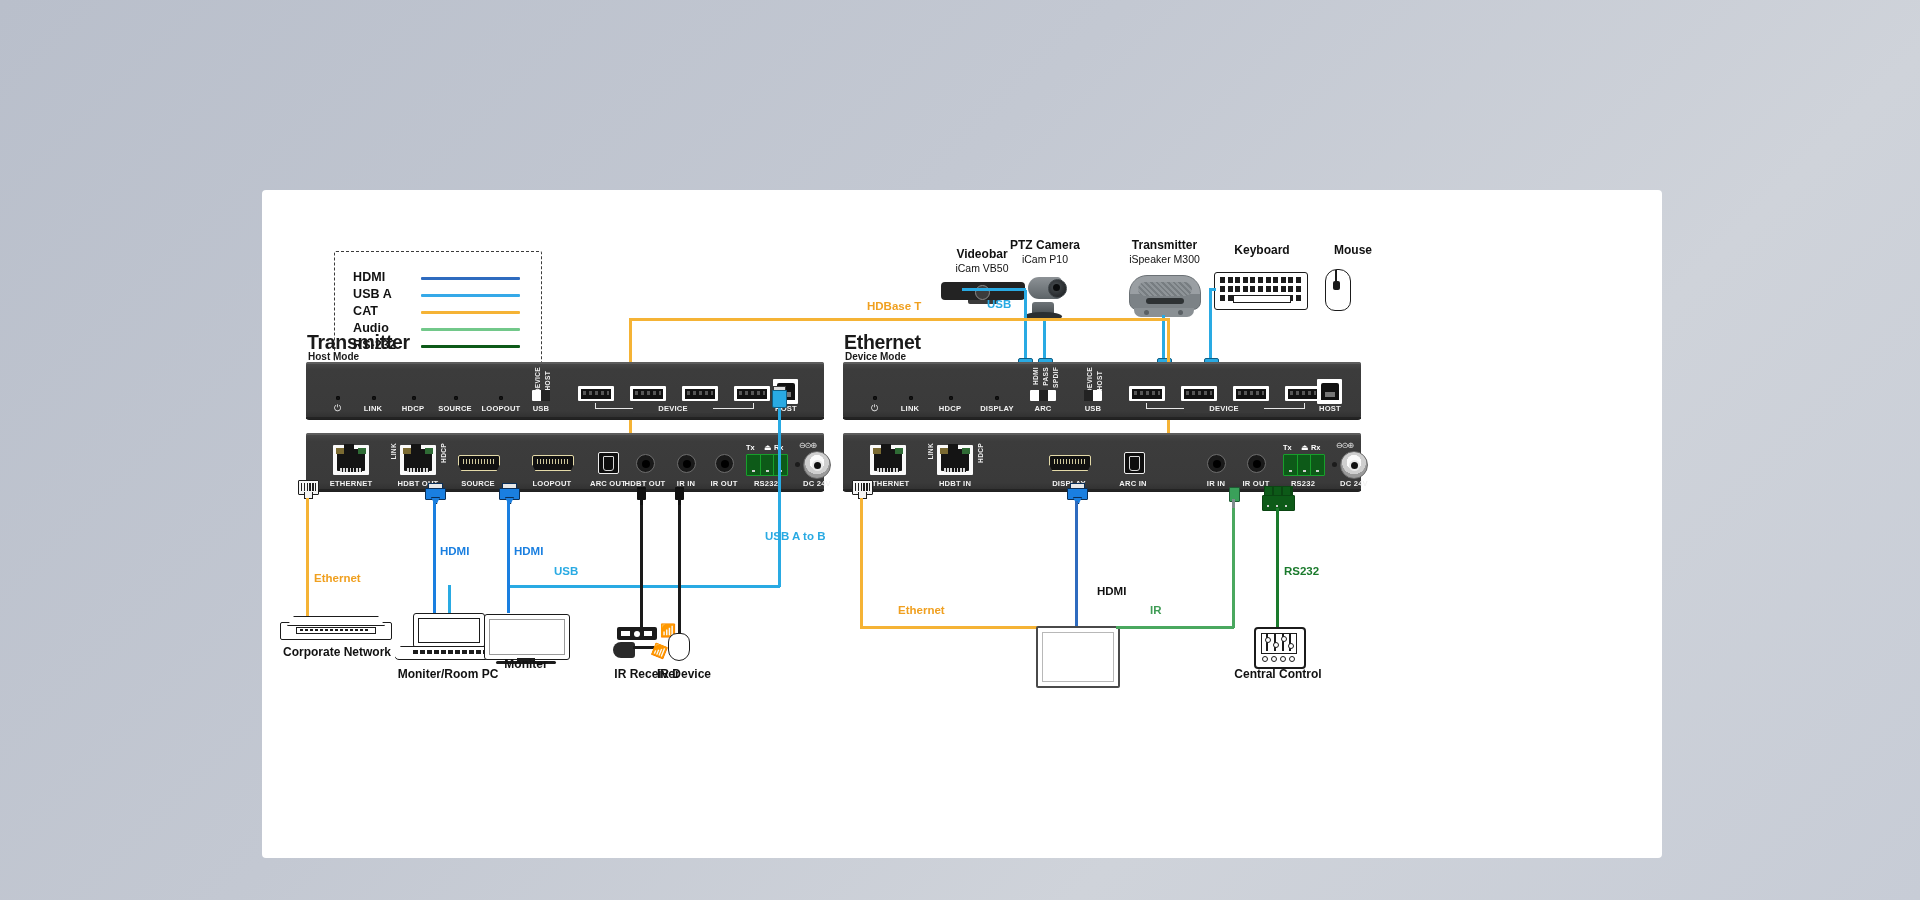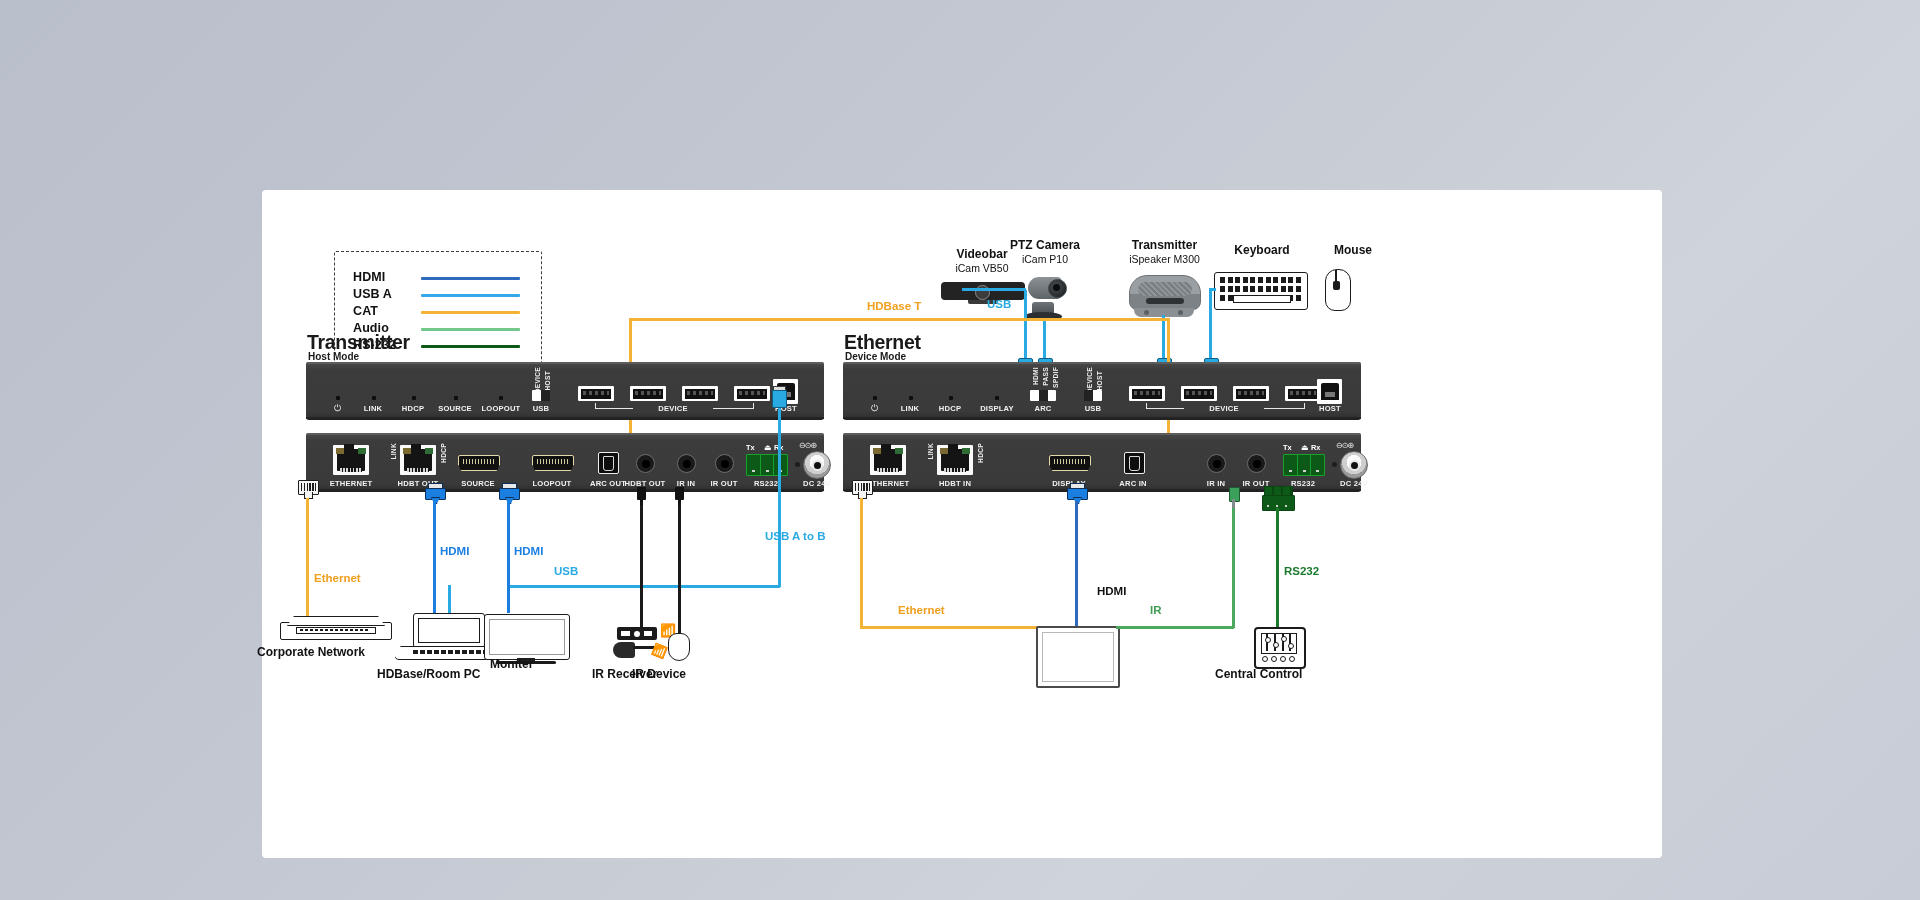--- a/index.html
+++ b/index.html
@@ -113,21 +113,21 @@
   .plug-phx{position:absolute;width:31px;height:24px;}
   .plug-phx .top{position:absolute;left:2px;top:0;width:27px;height:10px;
     background:repeating-linear-gradient(90deg,#0d5a18 0 7px,#0a4512 7px 9px);border:1.2px solid #0a4512;}
   .plug-phx .bot{position:absolute;left:0;top:9px;width:31px;height:14px;background:#0d5a18;border:1.2px solid #0a4512;border-radius:1px;}
   .plug-phx .bot:after{content:"";position:absolute;left:4px;bottom:3px;right:4px;height:2px;
     background:repeating-linear-gradient(90deg,#cfcfcf 0 2px,transparent 2px 9px);}
 
   
   .dev-name{position:absolute;font-size:12px;font-weight:bold;color:#111;text-align:center;white-space:nowrap;}
   .dev-sub{position:absolute;font-size:10.5px;color:#111;text-align:center;white-space:nowrap;}
-  .bot-name{position:absolute;font-size:12px;font-weight:bold;color:#111;white-space:nowrap;}
+  .bot-name{position:absolute;font-size:12px;font-weight:bold;color:#111;text-align:center;white-space:nowrap;}
 </style>
 </head>
 <body>
 
 <div class="card">
 <div class="stage">
 
   <div class="abs" id="legend">
     <div class="lg-row" style="top:18px;">
       <span class="lg-label">HDMI</span>
@@ -493,21 +493,21 @@
 
   <div class="abs" style="left:140px;top:423px;width:92px;height:34px;">
     <div class="abs" style="left:10px;top:0;width:72px;height:45px;"></div>
     <div class="abs" style="left:11px;top:0;width:70px;height:33px;background:#fff;border:1.8px solid #1b1b1b;border-radius:3px;"></div>
     <div class="abs" style="left:16px;top:5px;width:60px;height:23px;background:#fff;border:1.3px solid #1b1b1b;"></div>
   </div>
   <div class="abs" style="left:132px;top:456px;width:108px;height:12px;background:#fff;border:1.8px solid #1b1b1b;border-radius:0 0 5px 5px;
     clip-path:polygon(6% 0,94% 0,100% 100%,0 100%);">
     <div class="abs" style="left:18px;top:3px;width:72px;height:4px;background:repeating-linear-gradient(90deg,#1b1b1b 0 5px,#fff 5px 7px);"></div>
   </div>
-  <div class="abs bot-name" style="left:115px;top:477px;width:142px;">HDBase/Room PC</div>
+  <div class="abs bot-name" style="left:115px;top:477px;width:142px;">Moniter/Room PC</div>
 
   <div class="abs" style="left:222px;top:424px;width:84px;height:44px;background:#fff;border:1.9px solid #1b1b1b;border-radius:3px;">
     <div class="abs" style="left:4px;top:4px;right:4px;bottom:4px;background:#fff;border:1.2px solid #9a9a9a;"></div>
   </div>
   <div class="abs" style="left:255px;top:468px;width:18px;height:5px;background:#1b1b1b;"></div>
   <div class="abs" style="left:234px;top:471px;width:60px;height:3px;background:#1b1b1b;border-radius:2px;"></div>
   <div class="abs bot-name" style="left:228px;top:467px;width:72px;">Moniter</div>
 
   <div class="abs" style="left:355px;top:437px;width:40px;height:13px;background:#1b1b1b;border-radius:2px;">
     <div class="abs" style="left:4px;top:4px;width:9px;height:5px;background:#fff;"></div>

